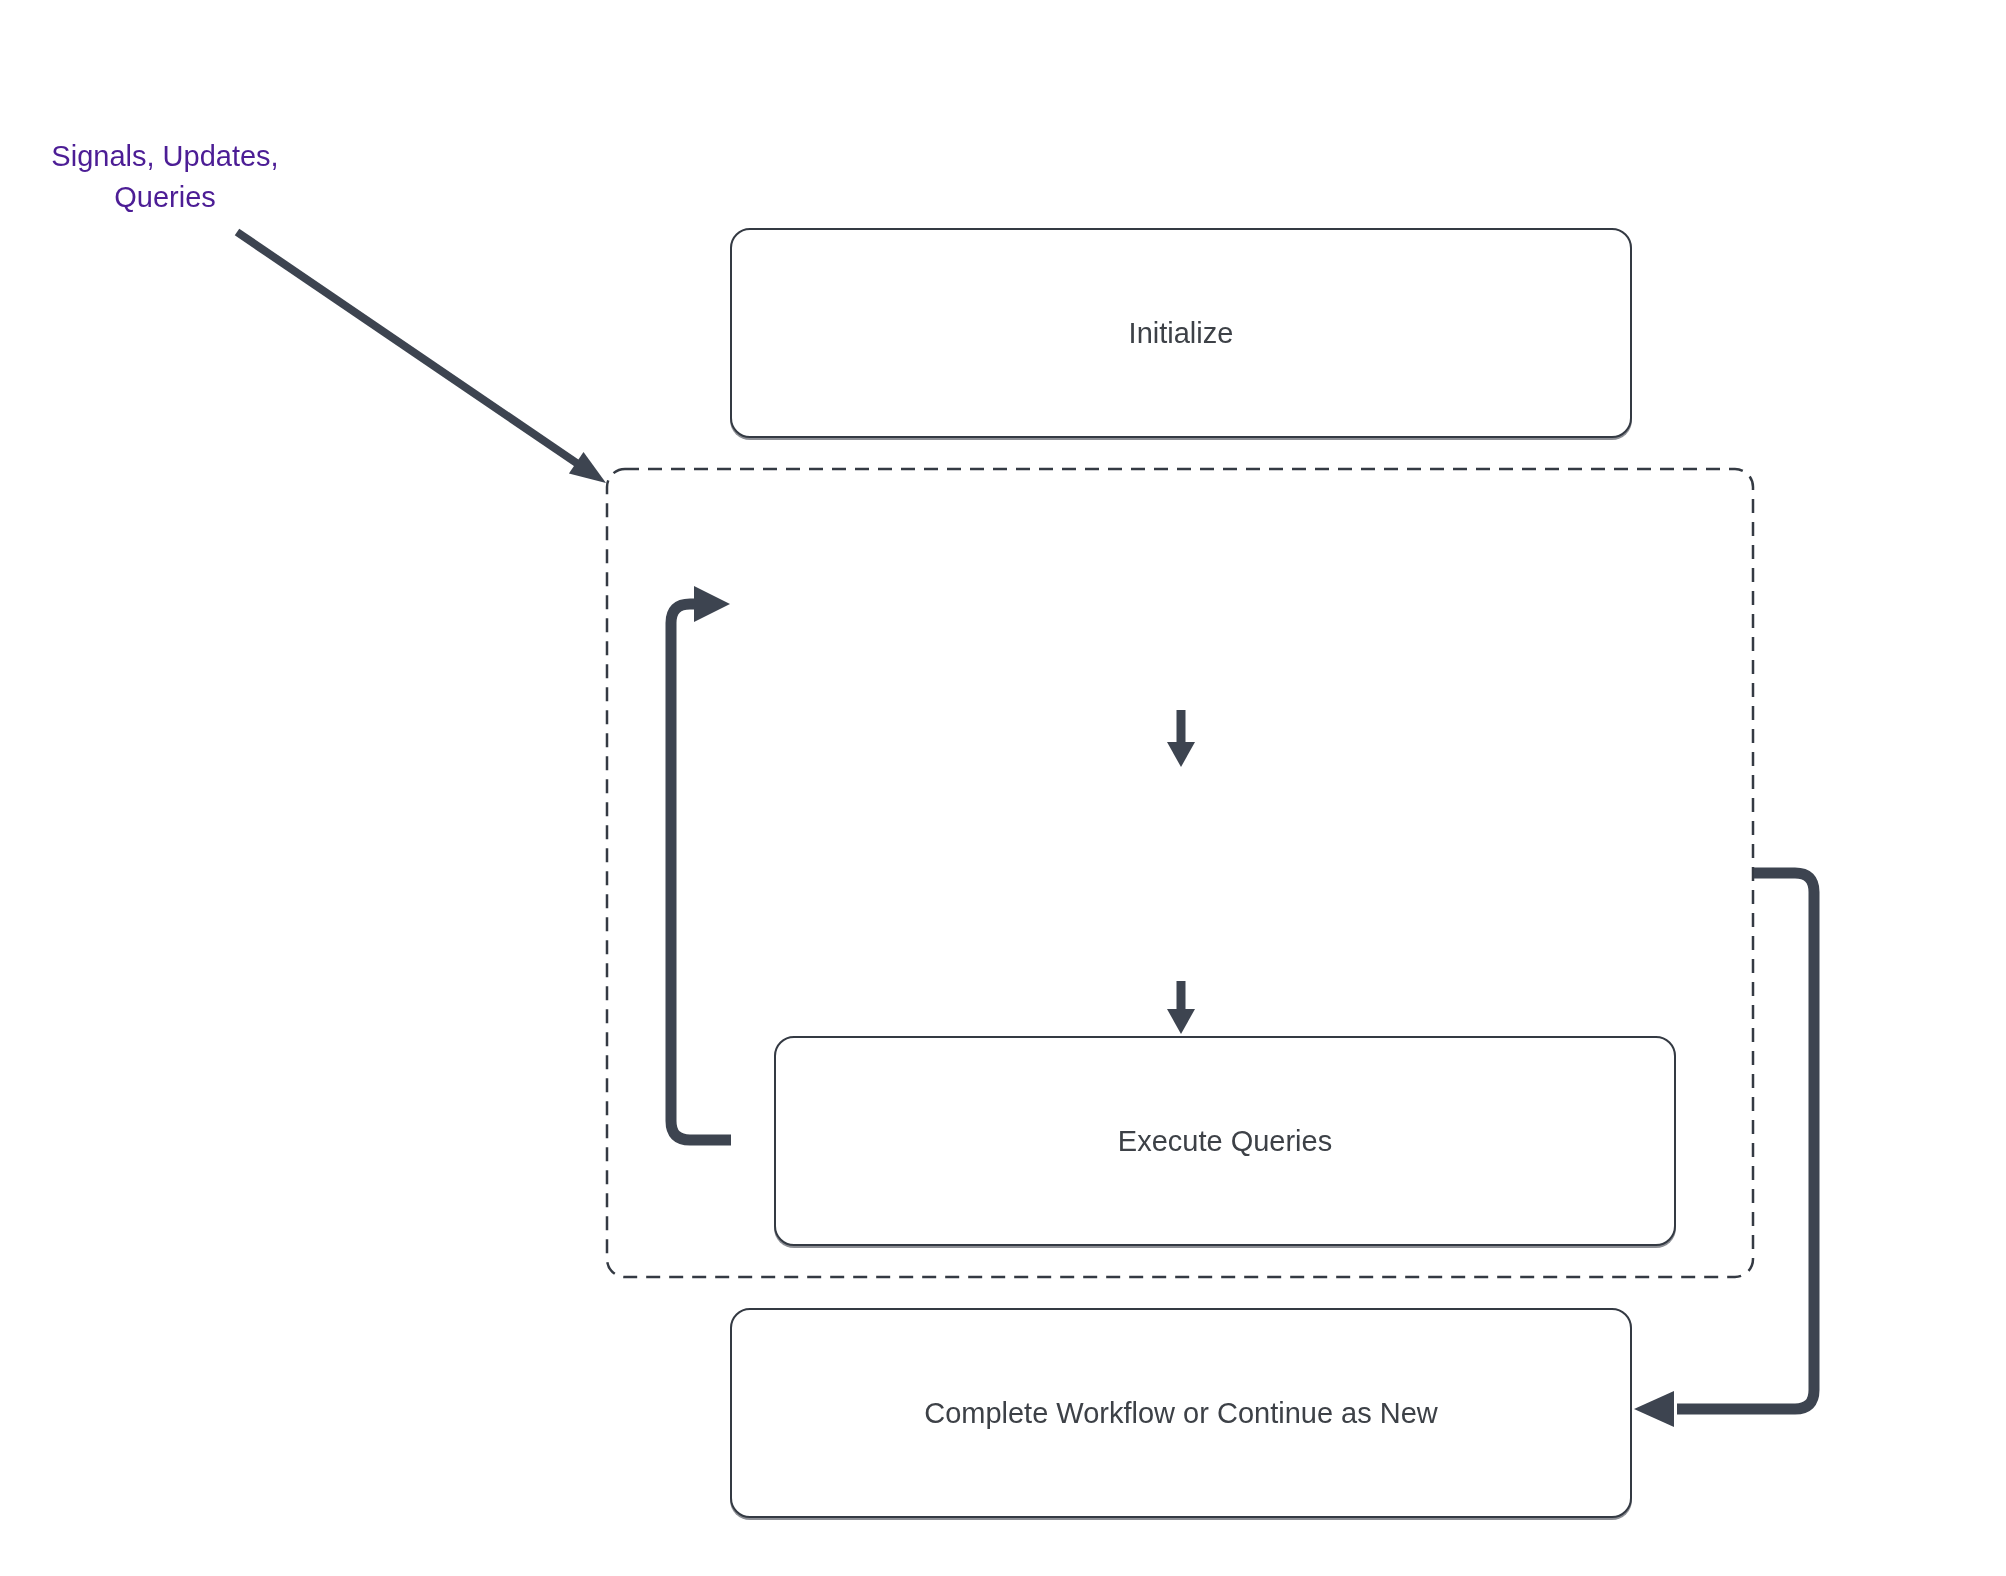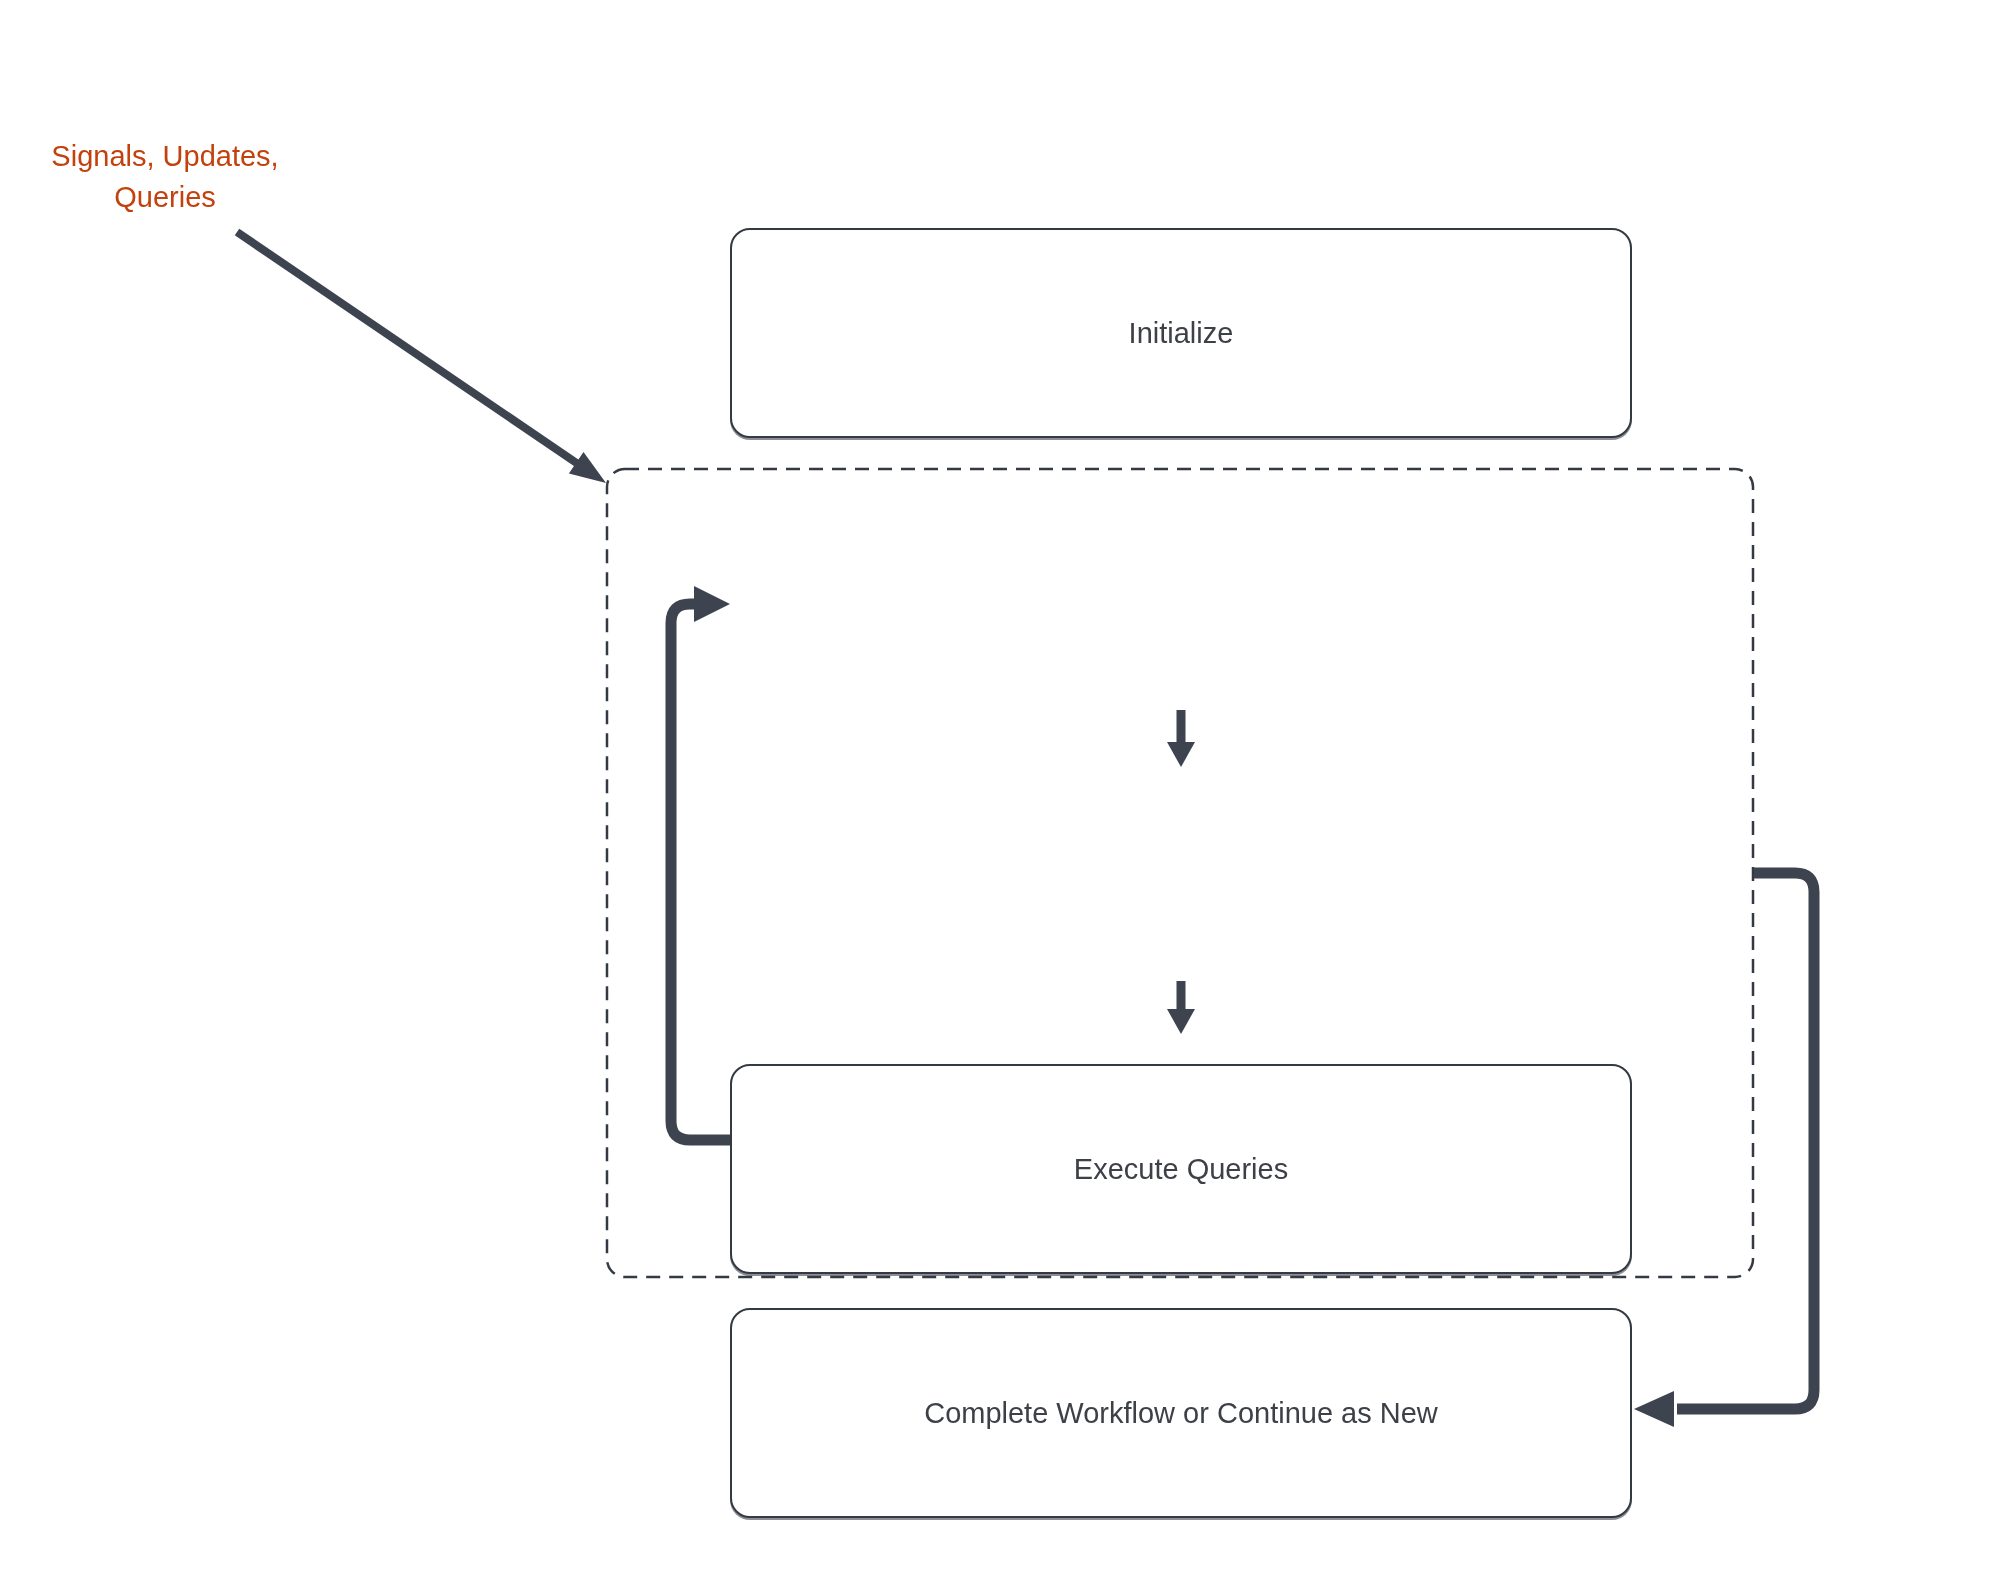--- a/index.html
+++ b/index.html
@@ -33,21 +33,21 @@
     color: #3c4046;
   }
   .annotation {
     position: absolute;
     left: 20px;
     top: 136px;
     width: 290px;
     text-align: center;
     font-size: 29px;
     line-height: 41px;
-    color: #c2410c;
+    color: #4c1d95;
     white-space: pre-line;
   }
   .node {
     position: absolute;
     left: 730px;
     width: 902px;
     height: 210px;
     box-sizing: border-box;
     background: #ffffff;
     border: 2px solid #343a43;
@@ -57,21 +57,21 @@
     align-items: center;
     justify-content: center;
     text-align: center;
     font-size: 29px;
     color: #3d4147;
     padding: 0 40px;
   }
   .node-initialize          { top: 228px; }
   .node-progress-signals    { top: 497px; }
   .node-progress-workflow   { top: 768px; }
-  .node-execute-queries     { top: 1064px; }
+  .node-execute-queries     { top: 1036px; margin-left: 44px; }
   .node-complete-workflow   { top: 1308px; text-align: right; }
 </style>
 </head>
 <body>
 
 <div class="canvas">
 
   <svg class="edges-layer" viewBox="0 0 2006 1576" xmlns="http://www.w3.org/2000/svg">
 
     <rect x="607" y="469" width="1146" height="808" rx="18" fill="none" stroke="#343a43" stroke-width="2.5" stroke-dasharray="14 9"></rect>

